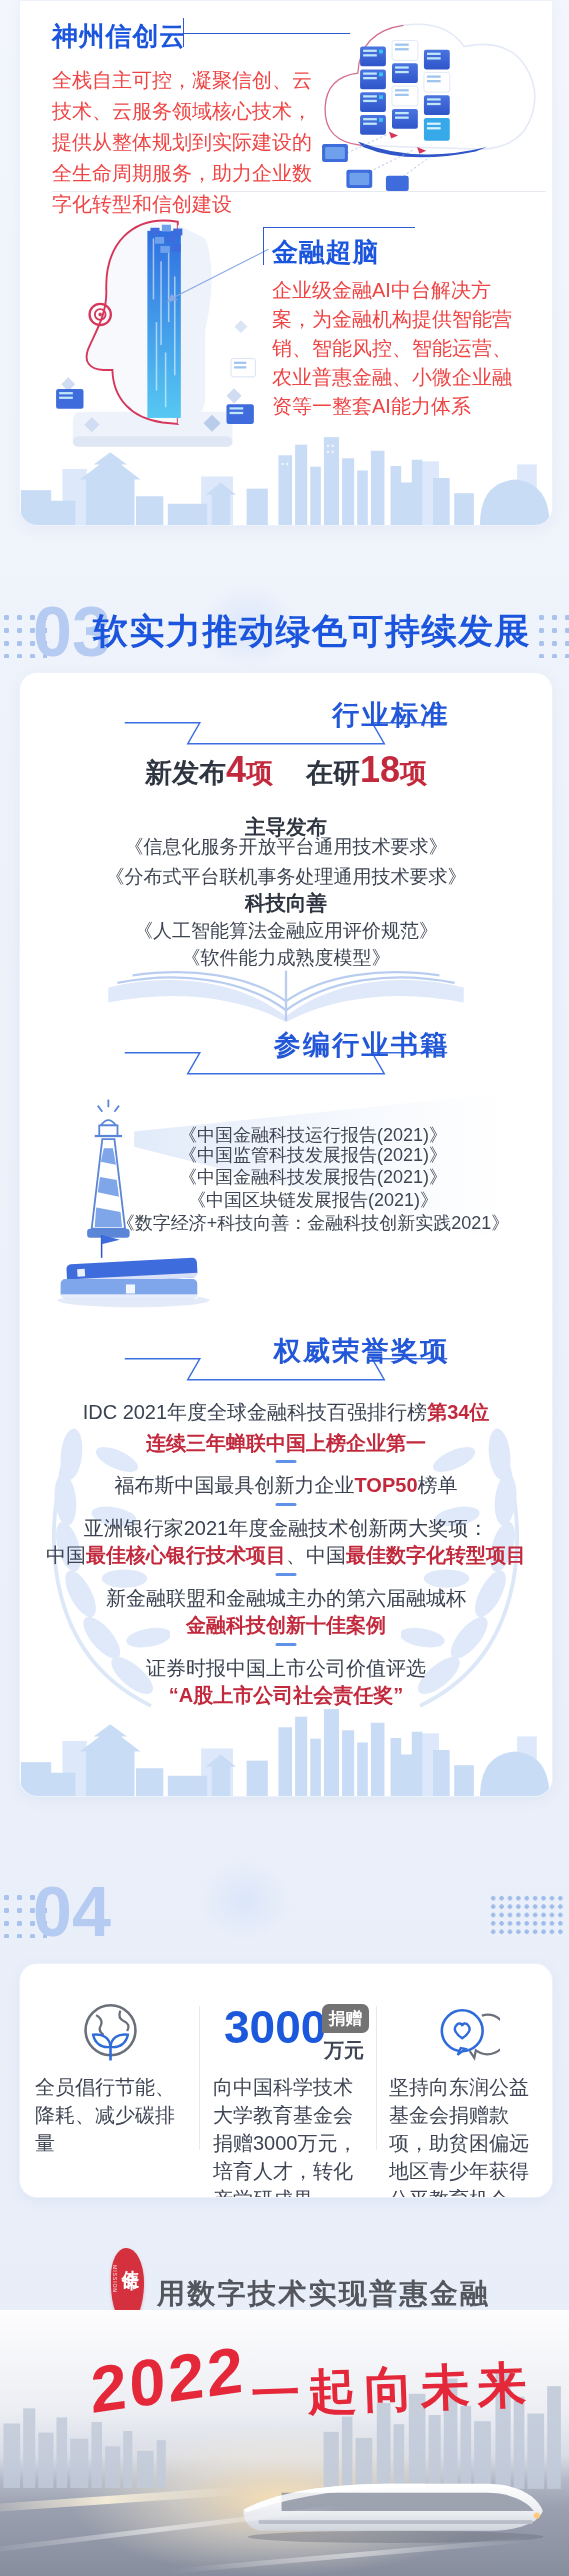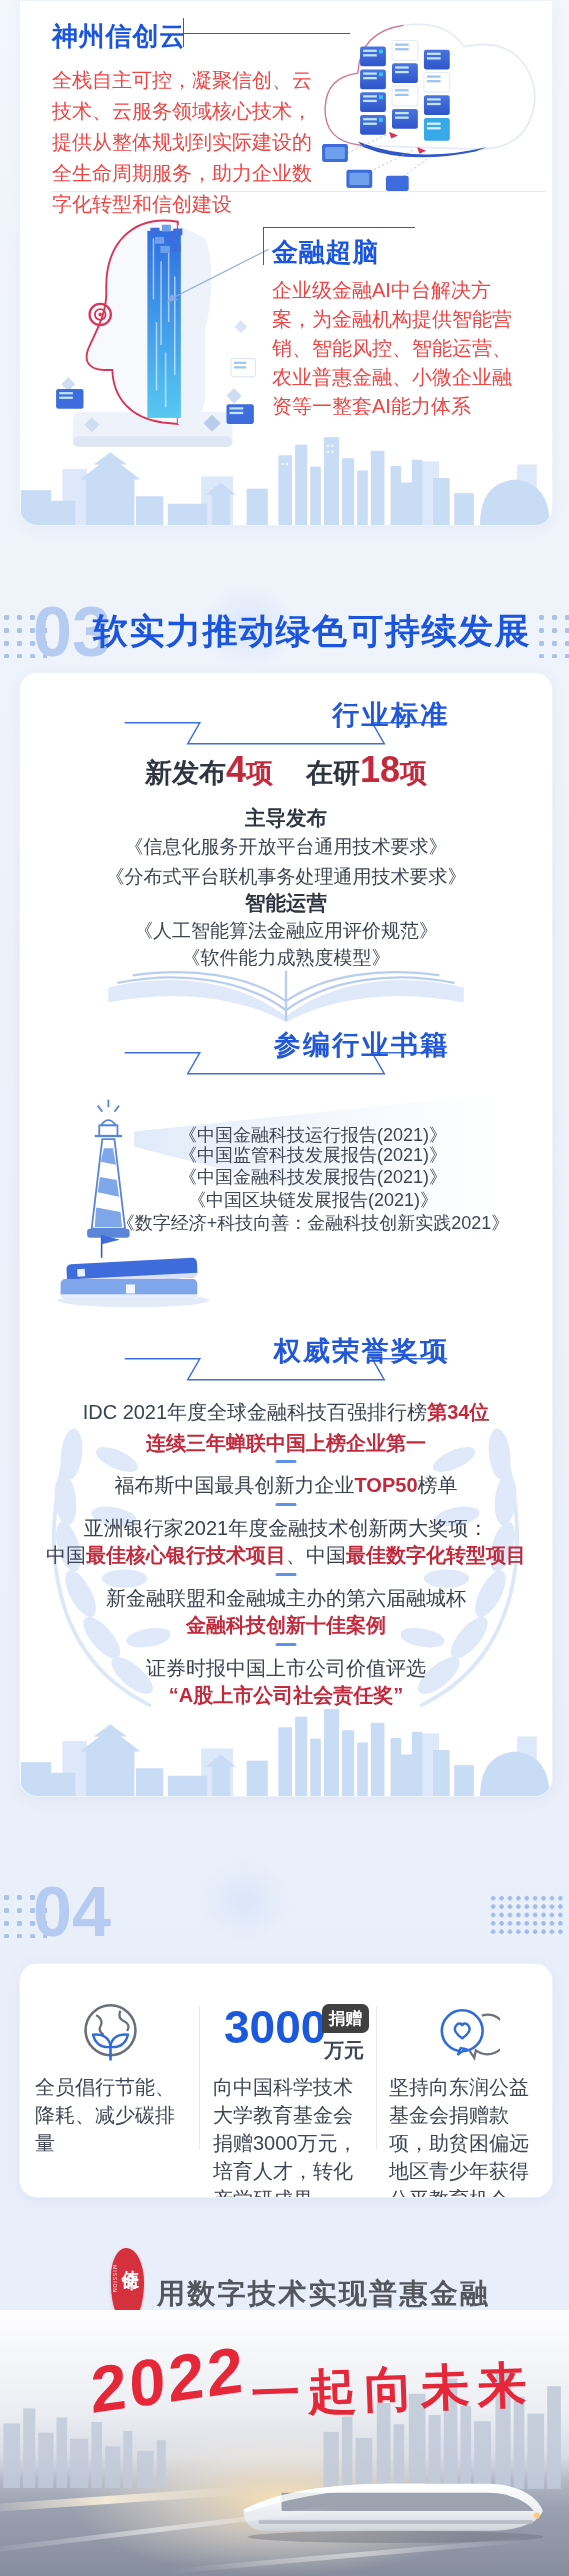--- a/index.html
+++ b/index.html
@@ -251,24 +251,24 @@
     <div class="bt">行业标准</div>
     <svg width="327" height="27" viewBox="0 0 430 36">
       <path d="M0 5 H100 L84 33 H346 L330 5 H430" fill="none" stroke="#3b6fe0" stroke-width="2"></path>
     </svg>
   </div>
 
   <div class="cline" style="top:79px;">
     <span class="stat-label">新发布</span><span class="stat-num">4</span><span class="stat-unit">项</span><span style="display:inline-block;width:33px;"></span><span class="stat-label">在研</span><span class="stat-num">18</span><span class="stat-unit">项</span>
   </div>
 
-  <div class="cline std-head" style="top:131px;">主导发布</div>
+  <div class="cline std-head" style="top:140px;">主导发布</div>
   <div class="cline std-item" style="top:161px;">《信息化服务开放平台通用技术要求》</div>
   <div class="cline std-item" style="top:191px;">《分布式平台联机事务处理通用技术要求》</div>
-  <div class="cline std-head" style="top:216px;">智能运营</div>
+  <div class="cline std-head" style="top:216px;">科技向善</div>
   <div class="cline std-item" style="top:245px;">《人工智能算法金融应用评价规范》</div>
   <div class="cline std-item" style="top:272px;">《软件能力成熟度模型》</div>
 
   <svg class="abs" style="left:67px;top:290px;" width="398" height="61" viewBox="0 0 524 80">
     <path d="M262 70 C 200 22 110 12 28 32 L 28 52 C 112 34 202 44 262 78 Z" fill="#dfe9fa"></path>
     <path d="M262 70 C 324 22 414 12 496 32 L 496 52 C 412 34 322 44 262 78 Z" fill="#dfe9fa"></path>
     <g fill="none" stroke="#b9cdf0" stroke-width="3">
       <path d="M262 62 C 205 20 120 10 40 26"></path>
       <path d="M262 50 C 210 14 135 6 60 16"></path>
       <path d="M262 62 C 319 20 404 10 484 26"></path>
@@ -427,21 +427,21 @@
     <circle cx="43" cy="40" r="33" fill="none" stroke="#6a6f7a" stroke-width="3.4"></circle>
     <path d="M24 20 q10 6 6 14 q-4 7 4 12" fill="none" stroke="#6a6f7a" stroke-width="3"></path>
     <path d="M56 14 q-4 10 5 14 q9 4 4 13" fill="none" stroke="#6a6f7a" stroke-width="3"></path>
     <path d="M43 80 V56" stroke="#2f6bd9" stroke-width="3.4" fill="none"></path>
     <path d="M43 62 C 30 64 22 56 20 46 C 32 44 42 50 43 62 Z" fill="none" stroke="#2f6bd9" stroke-width="3.2"></path>
     <path d="M43 62 C 56 64 64 56 66 46 C 54 44 44 50 43 62 Z" fill="none" stroke="#2f6bd9" stroke-width="3.2"></path>
   </svg>
   <div class="abs colcap" style="left:15px;top:109px;width:152px;">全员倡行节能、降耗、减少碳排量</div>
 
   <div class="abs" style="left:204px;top:40px;font-size:46px;font-weight:800;color:#1c58dc;line-height:1;">3000</div>
-  <div class="abs" style="left:302px;top:40px;background:#404040;color:#fff;font-size:16.7px;font-weight:700;padding:3px 6.8px;border-radius:6.8px 6.8px 6.8px 1.5px;">捐赠</div>
+  <div class="abs" style="left:302px;top:40px;background:#737373;color:#fff;font-size:16.7px;font-weight:700;padding:3px 6.8px;border-radius:6.8px 6.8px 6.8px 1.5px;">捐赠</div>
   <div class="abs" style="left:304px;top:73px;font-size:20px;font-weight:600;color:#3f4554;">万元</div>
   <div class="abs colcap" style="left:193px;top:109px;width:152px;">向中国科学技术大学教育基金会捐赠3000万元，培育人才，转化产学研成果</div>
 
   <svg class="abs" style="left:412px;top:35px;" width="68" height="68" viewBox="0 0 90 90">
     <path d="M66 22 a26 26 0 1 1 -8 46 l-2 10 -6 -9" fill="none" stroke="#6a6f7a" stroke-width="3"></path>
     <circle cx="40" cy="42" r="27" fill="#ffffff" stroke="#2f6bd9" stroke-width="3.4"></circle>
     <path d="M34 74 l4 -9 6 1 z" fill="#ffffff" stroke="#2f6bd9" stroke-width="3"></path>
     <path d="M40 52 c-9 -6 -12 -12 -8 -17 c3 -4 8 -3 8 1 c0 -4 5 -5 8 -1 c4 5 1 11 -8 17 z" fill="none" stroke="#2f6bd9" stroke-width="3.2"></path>
   </svg>
   <div class="abs colcap" style="left:369px;top:109px;width:156px;">坚持向东润公益基金会捐赠款项，助贫困偏远地区青少年获得公平教育机会</div>

